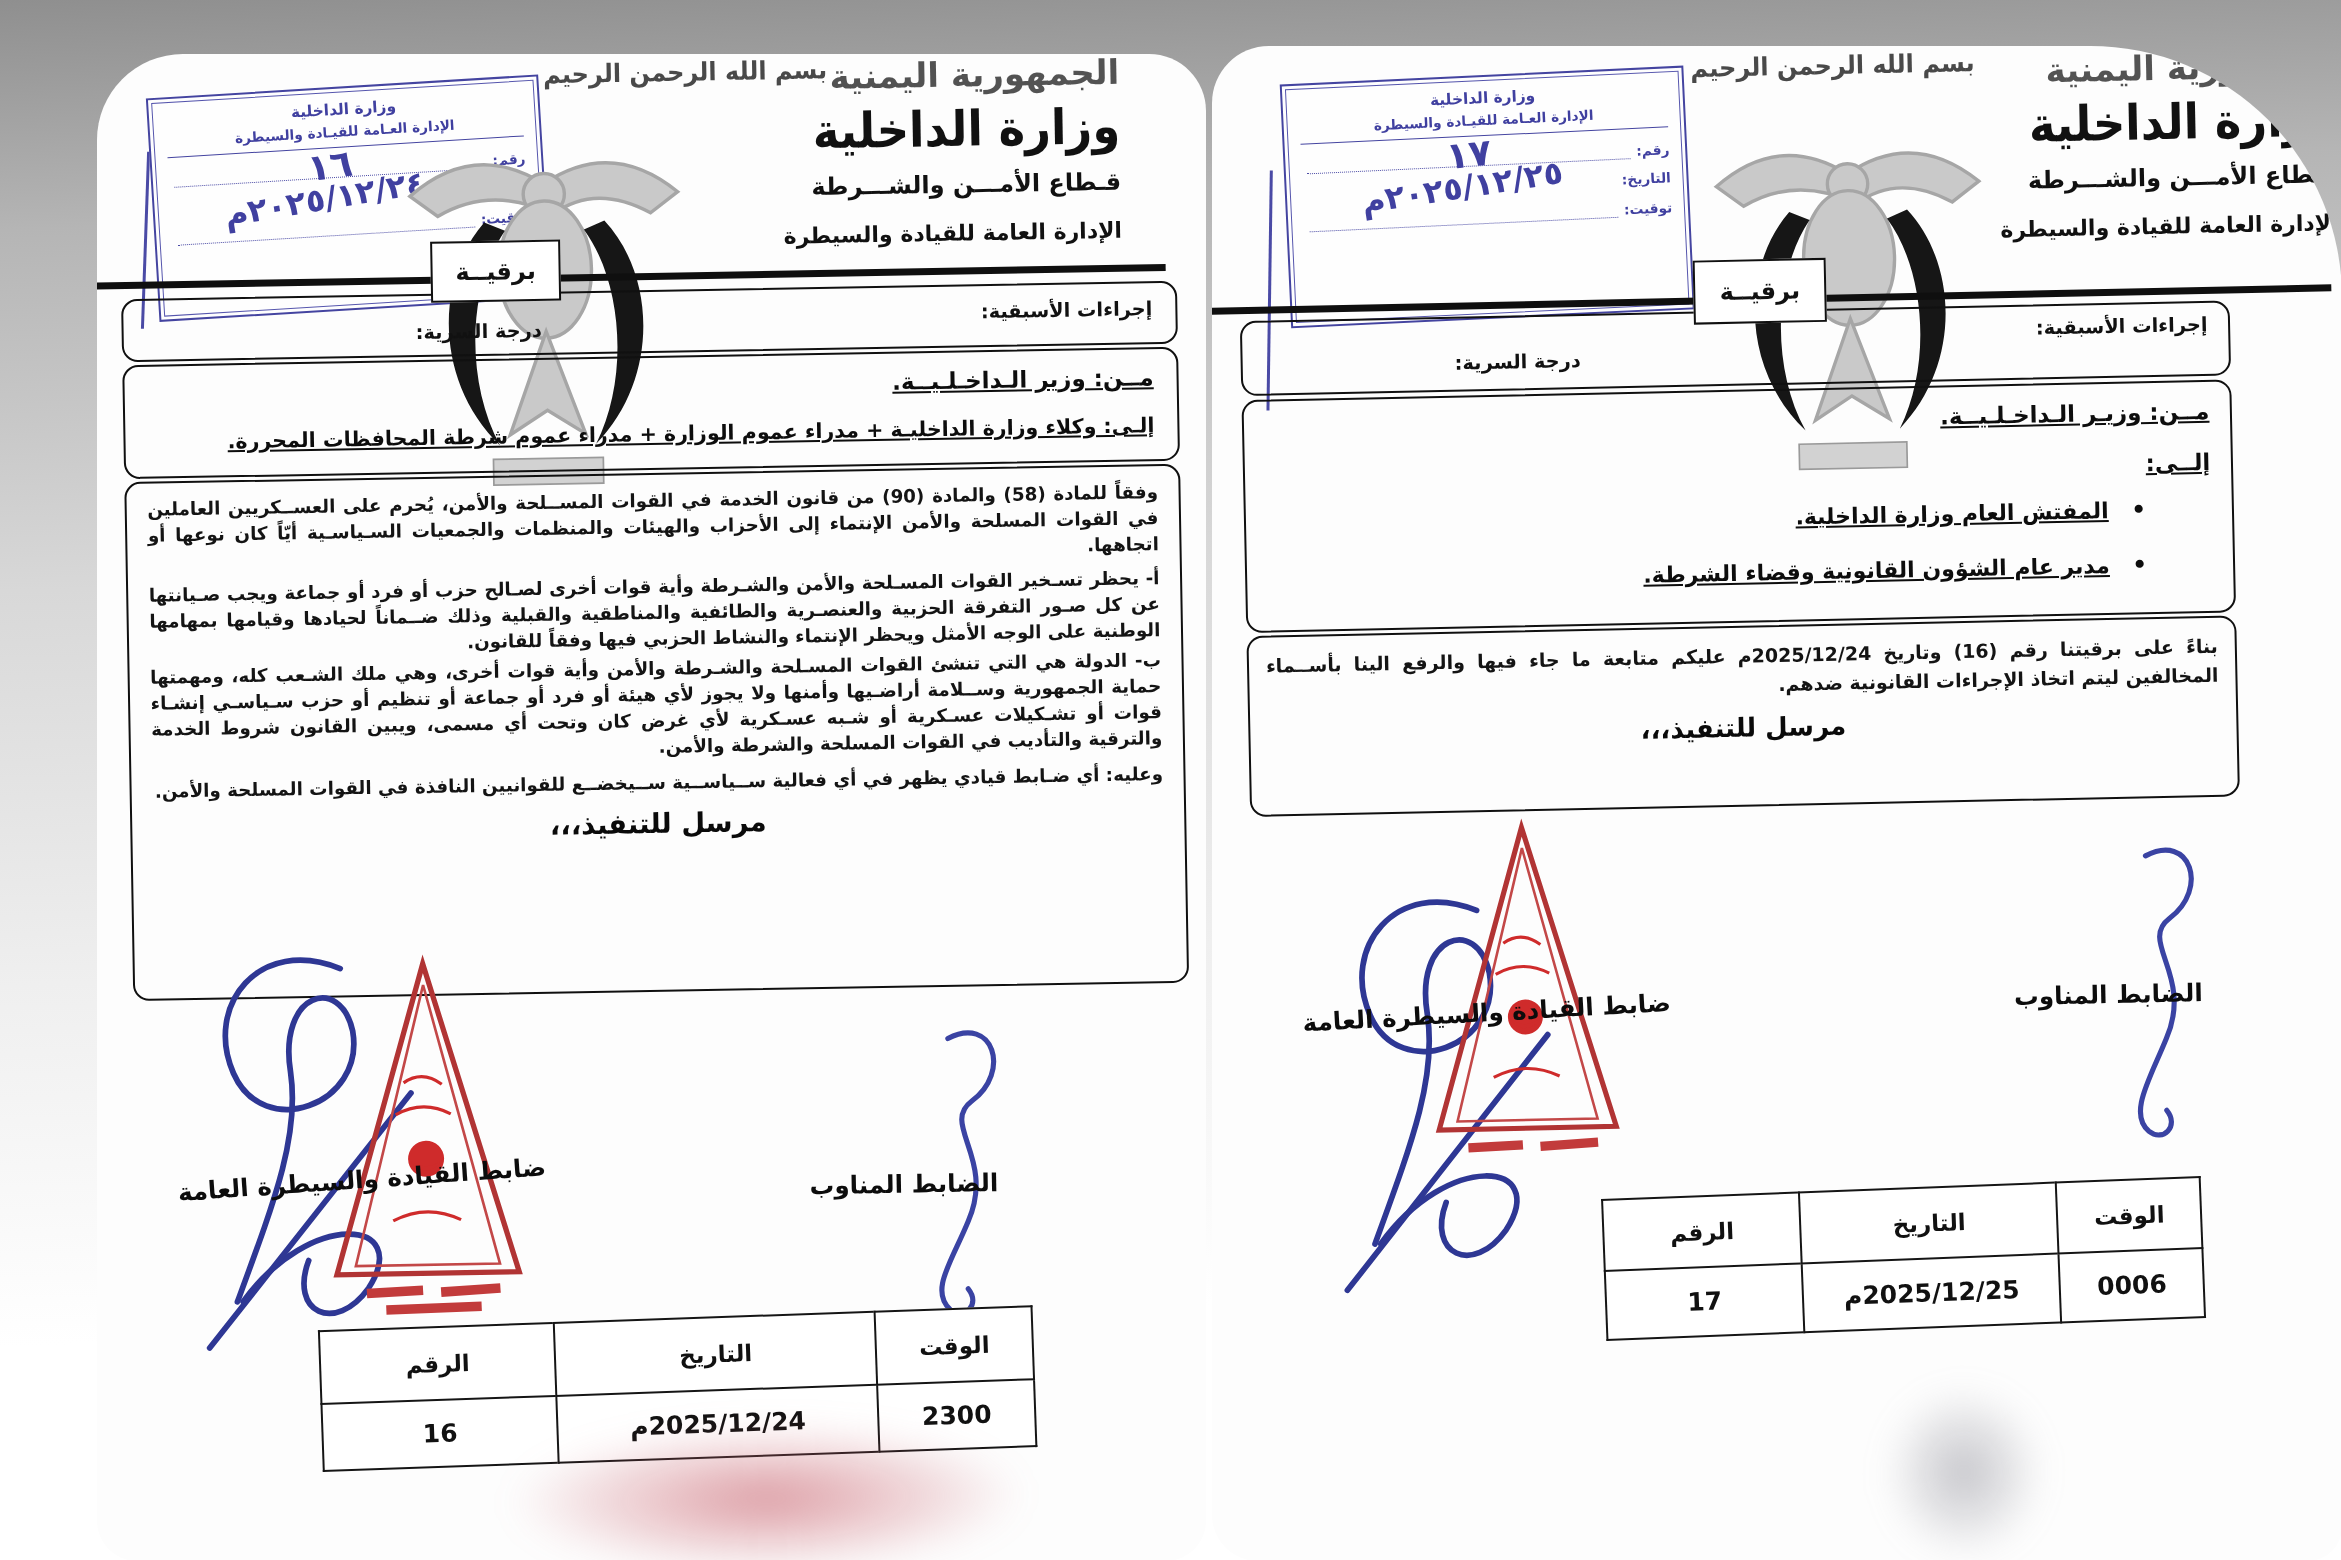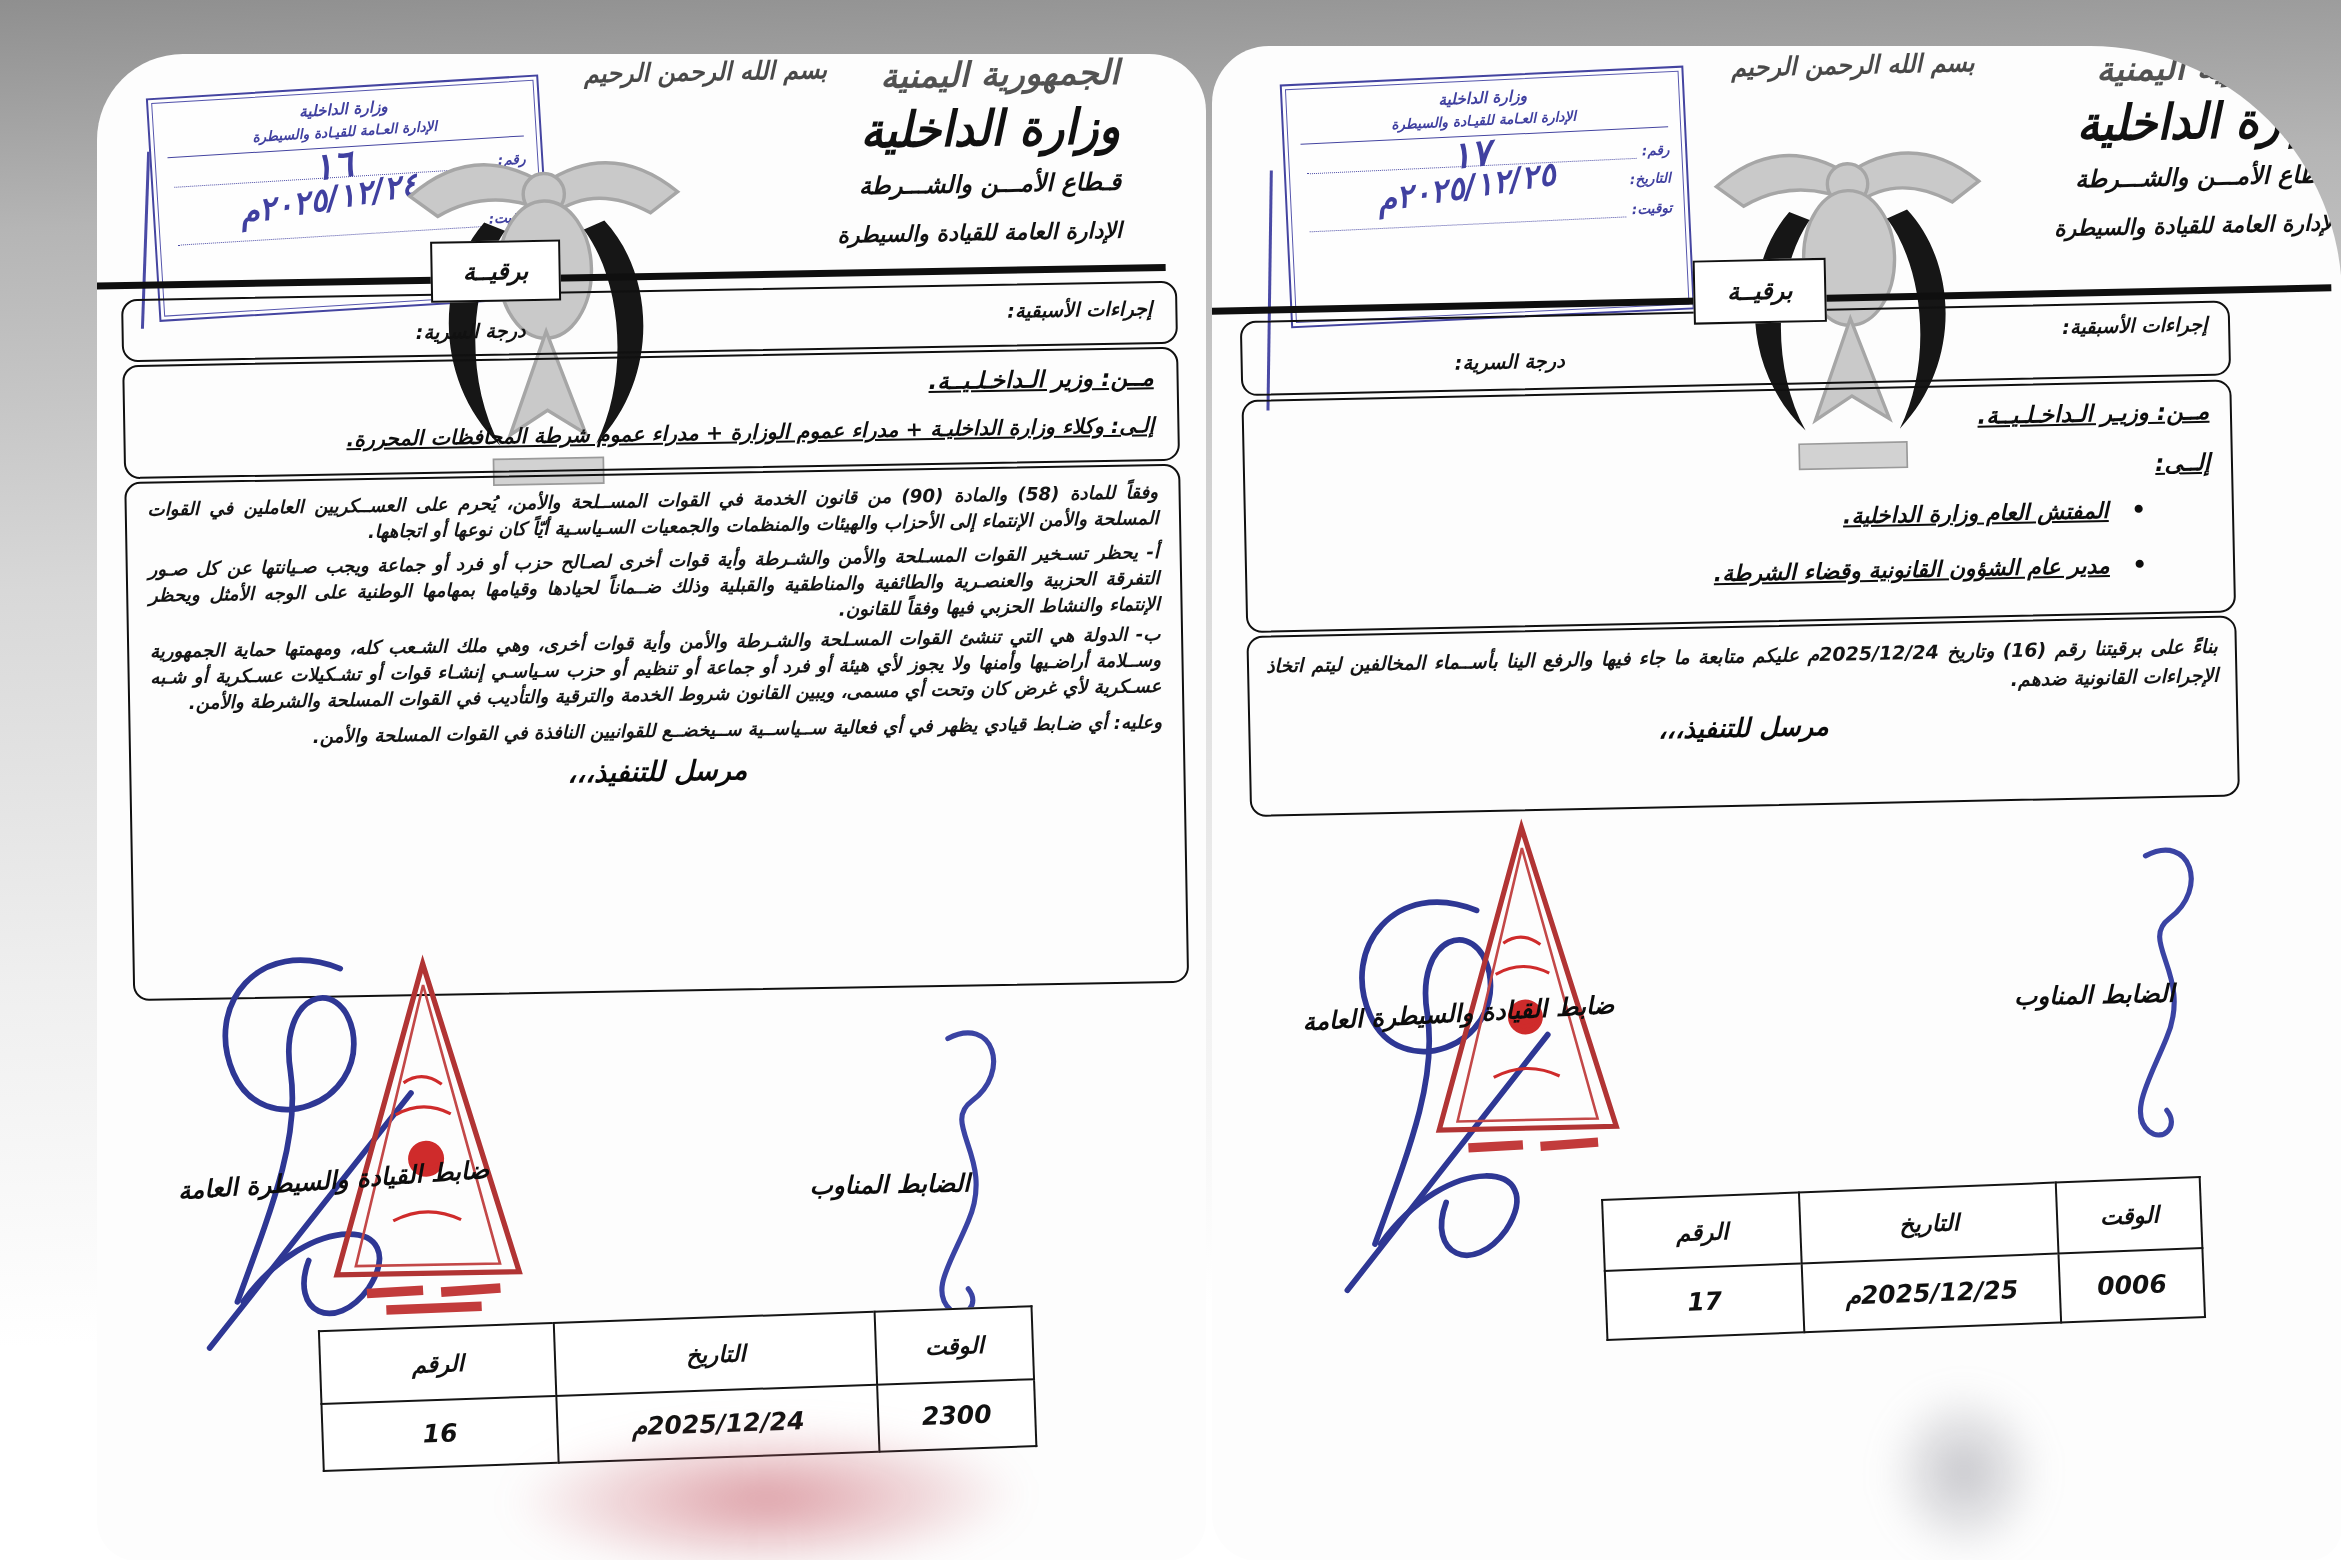--- a/index.html
+++ b/index.html
@@ -1,21 +1,21 @@
 <!DOCTYPE html>
 <html lang="ar" style="font-size:9.1px"><head>
 <meta charset="utf-8">
 <style>
   html,body{margin:0;padding:0;}
   body{
     width:2342px;height:1561px;position:relative;overflow:hidden;
     background:linear-gradient(178deg,#8f8f8f 0%,#b5b5b5 14%,#d8d8d8 36%,#efefef 60%,#ffffff 82%);
     font-family:"DejaVu Sans",sans-serif;
   }
-  .doc{position:absolute;background:#fdfdfd;overflow:hidden;font-style:italic;}
+  .doc{position:absolute;background:#fdfdfd;overflow:hidden;}
   .doc-inner{position:absolute;inset:0;}
   .ar{direction:rtl;}
   .abs{position:absolute;}
   
   .bismillah{font-weight:bold;font-size:24px;color:#2a2a2a;opacity:.85;white-space:nowrap;transform:scaleY(1.05);}
   .hdr{text-align:right;direction:rtl;color:#111;}
   .hdr .country{font-size:34px;font-weight:bold;opacity:.72;margin-bottom:8px;white-space:nowrap;}
   .hdr .ministry{font-size:45px;font-weight:bold;margin-bottom:15px;white-space:nowrap;transform:scaleY(1.08);}
   .hdr .sector{font-size:24px;font-weight:bold;margin-bottom:22px;white-space:nowrap;}
   .hdr .admin{font-size:22px;font-weight:bold;white-space:nowrap;}

